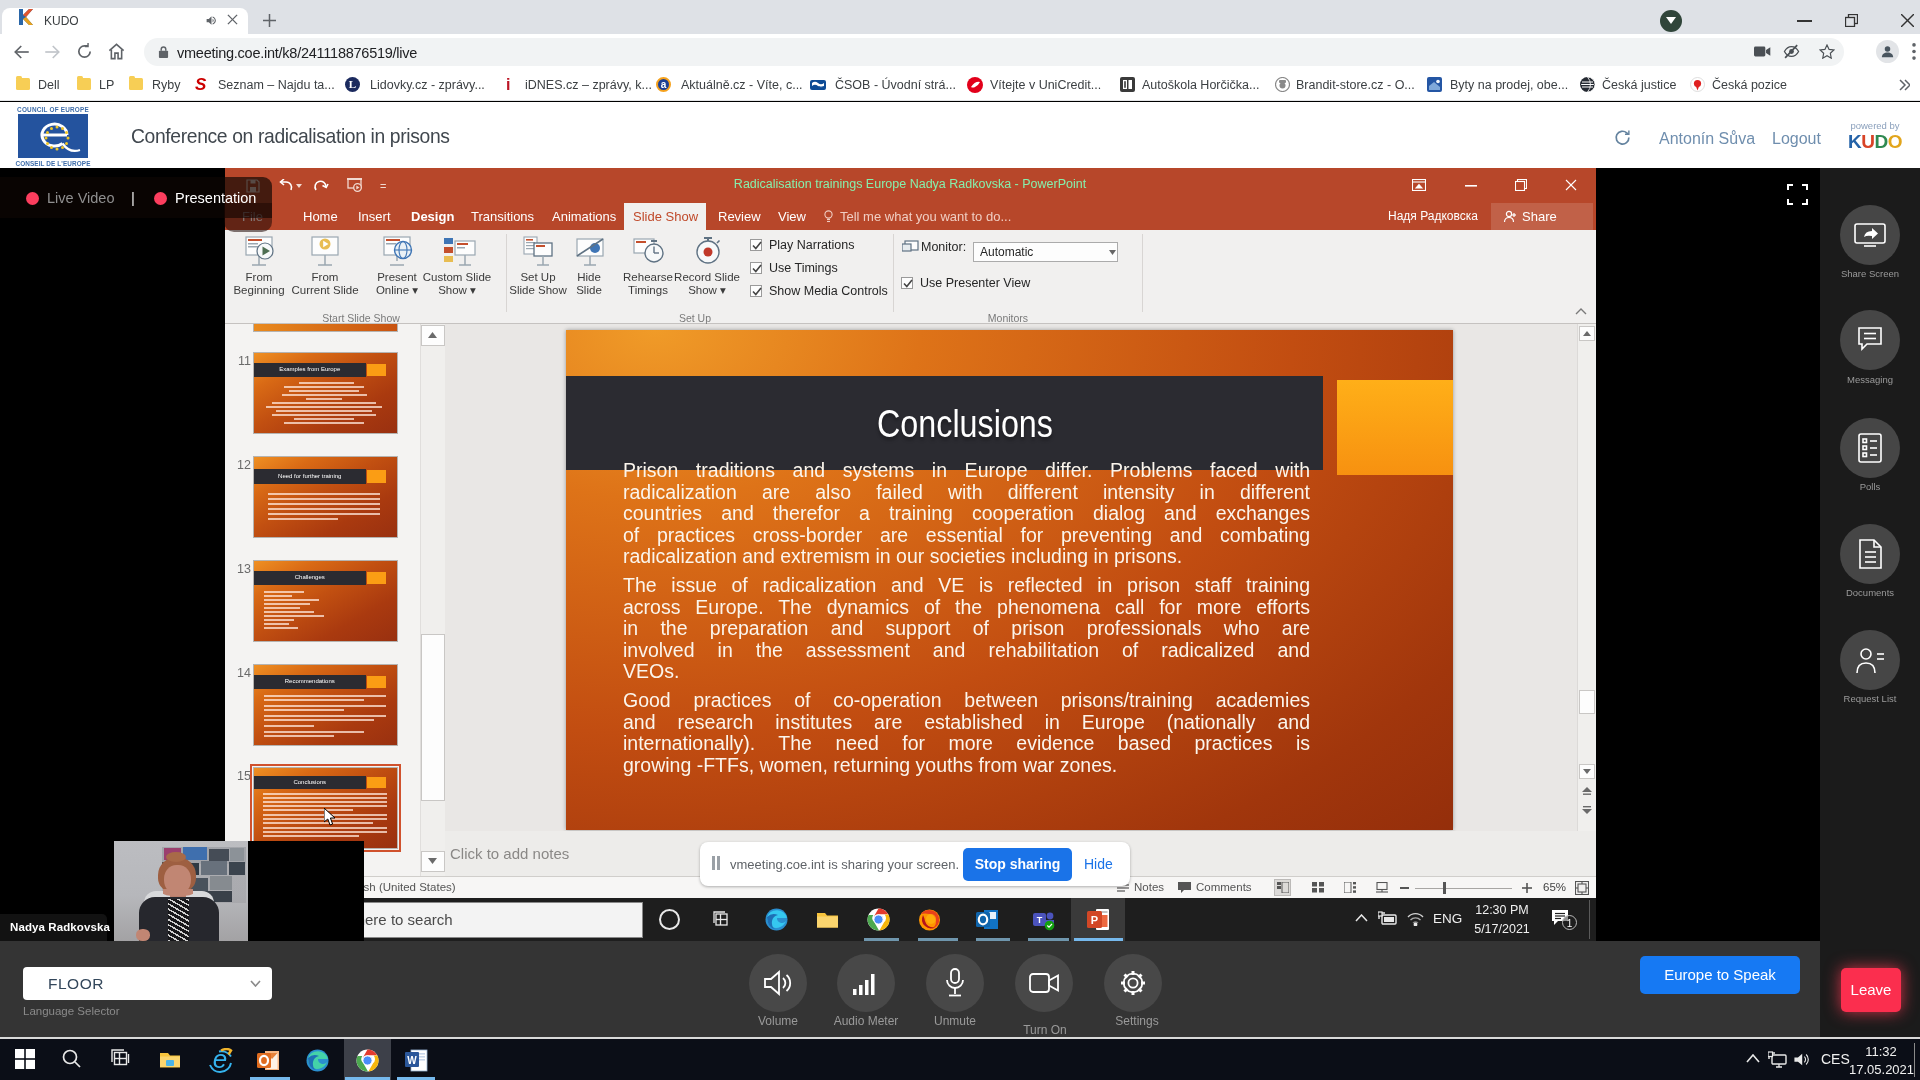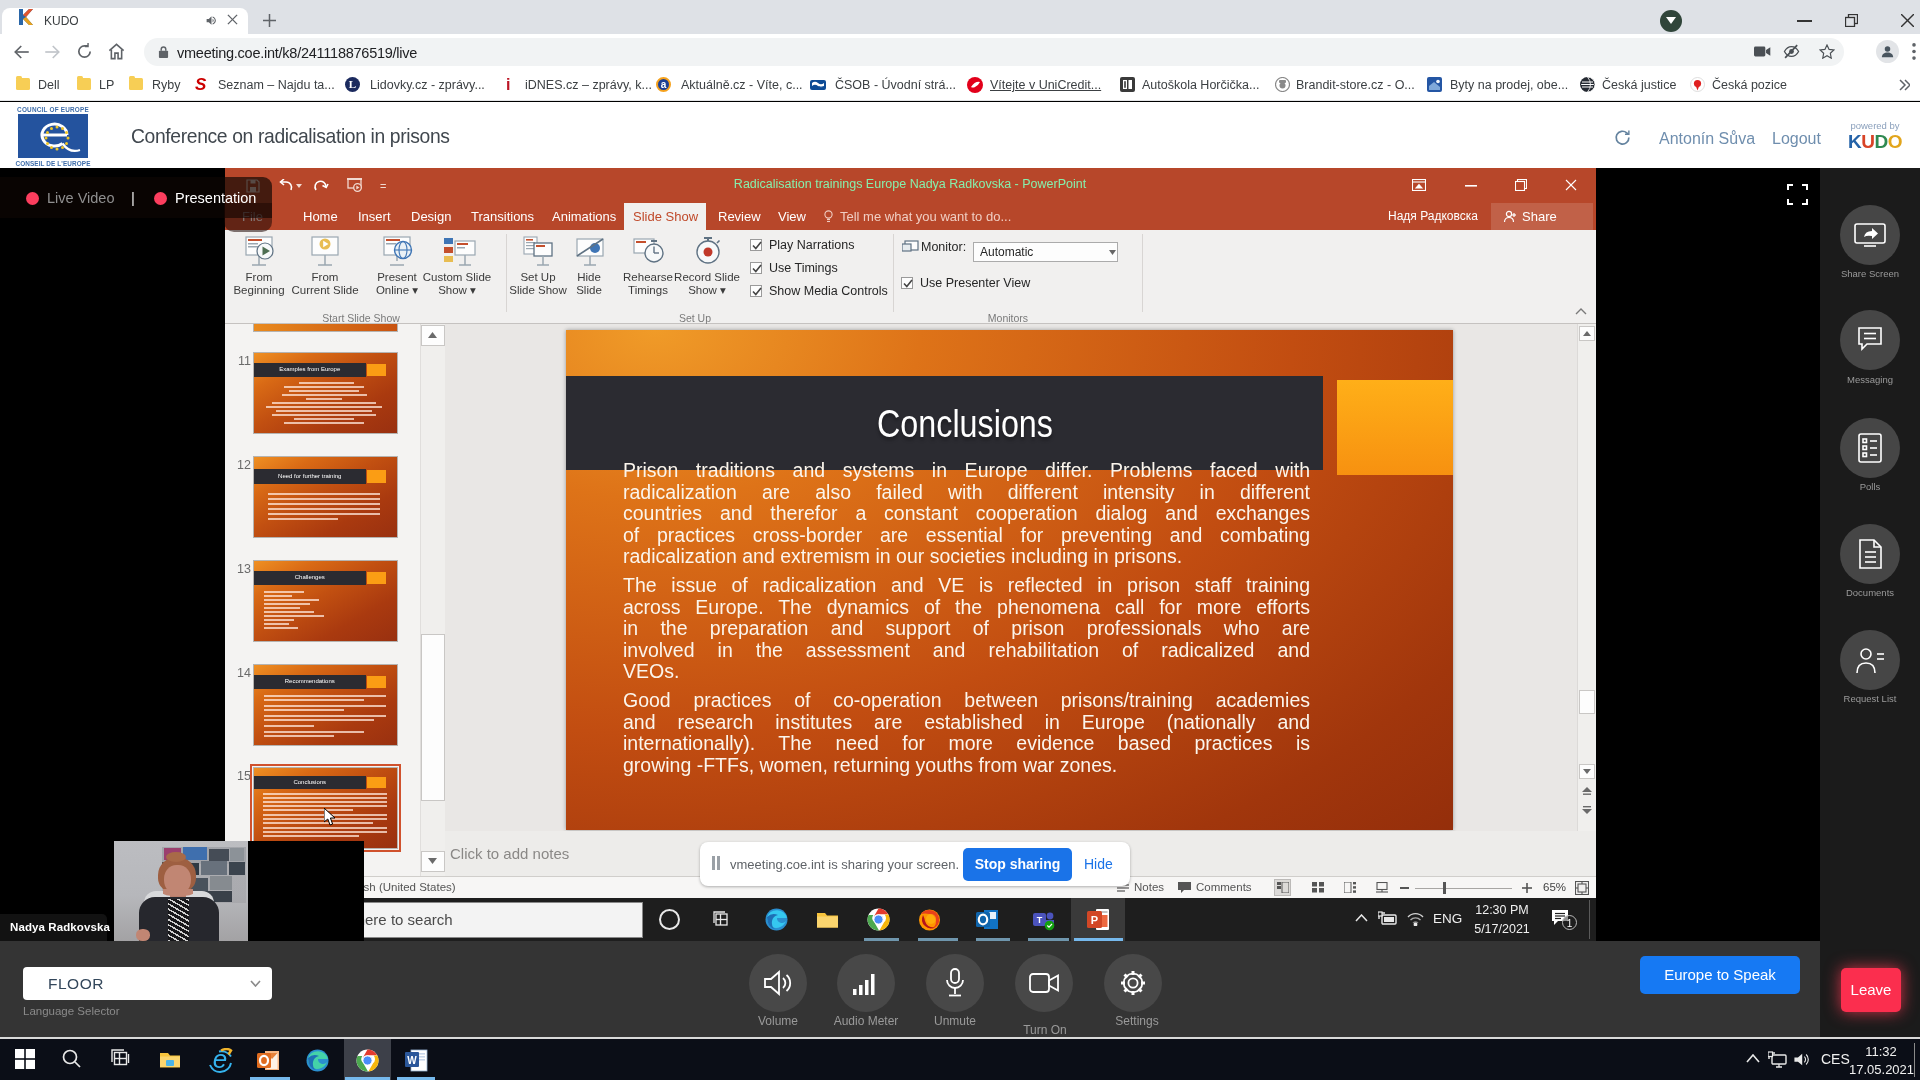--- a/index.html
+++ b/index.html
@@ -138,21 +138,21 @@
     <svg class="bmi" style="left:810px;" width="16" height="16" viewBox="0 0 16 16">
         <rect width="16" height="10" y="3" rx="2" fill="#0e4c96"></rect>
         <path d="M2 6 q3 -2.5 6 0 t6 0 v3 q-3 2.5 -6 0 t-6 0z" fill="#fff"></path>
         <text x="8" y="12.5" font-size="4.5" fill="#0e4c96" text-anchor="middle" font-weight="bold">CSOB</text>
       </svg>
     <div class="bmt" style="left:835px;">ČSOB - Úvodní strá...</div>
     <svg class="bmi" style="left:967px;" width="16" height="16" viewBox="0 0 16 16">
         <circle cx="8" cy="8" r="8" fill="#e2001a"></circle>
         <path d="M4 10 q4 -6 9 -5 q-2 4 -5 5 q-2 1 -4 0z" fill="#fff"></path>
       </svg>
-    <div class="bmt" style="left:990px;text-decoration:underline;">Vítejte v UniCredit...</div>
+    <div class="bmt" style="left:990px;">Vítejte v UniCredit...</div>
     <svg class="bmi" style="left:1120px;" width="15" height="15" viewBox="0 0 15 15">
         <rect width="15" height="15" rx="2" fill="#3a3a3a"></rect>
         <rect x="3" y="3" width="4" height="9" fill="#fff"></rect>
         <rect x="8.5" y="3" width="3.5" height="9" fill="#fff"></rect>
         <rect x="4.2" y="4.2" width="1.6" height="6.6" fill="#3a3a3a"></rect>
       </svg>
     <div class="bmt" style="left:1142px;">Autoškola Horčička...</div>
     <svg class="bmi" style="left:1275px;" width="15" height="15" viewBox="0 0 15 15">
         <circle cx="7.5" cy="7.5" r="7" fill="none" stroke="#8a8a8a" stroke-width="1.2"></circle>
         <circle cx="7.5" cy="8.5" r="3" fill="#8a8a8a"></circle>
@@ -272,21 +272,21 @@
           <line x1="1" y1="1" x2="11" y2="11"></line>
             <line x1="11" y1="1" x2="1" y2="11"></line>
         </svg>
       </div>
 
       <div class="abs" id="ppt-tabs" style="left:0;top:35px;width:1371px;height:27px;background:#b7472a;">
         <style>.ptab{position:absolute;top:6px;font-size:13px;color:#fff;white-space:nowrap;}</style>
         <div class="ptab" style="left:17px;">File</div>
         <div class="ptab" style="left:78px;">Home</div>
         <div class="ptab" style="left:133px;">Insert</div>
-        <div class="ptab" style="left:186px;">Design</div>
+        <div class="ptab" style="left:186px;font-weight:bold;">Design</div>
         <div class="ptab" style="left:246px;">Transitions</div>
         <div class="ptab" style="left:327px;">Animations</div>
         <div class="abs" style="left:399px;top:0;width:82px;height:27px;background:#f1f0ef;"></div>
         <div class="ptab" style="left:408px;color:#c04a2b;">Slide Show</div>
         <div class="ptab" style="left:493px;">Review</div>
         <div class="ptab" style="left:553px;">View</div>
         <svg class="abs" style="left:598px;top:7px;" width="11" height="14" viewBox="0 0 11 14" fill="none" stroke="#f0cdc2" stroke-width="1.1">
           <circle cx="5.5" cy="4.5" r="3.6"></circle>
             <line x1="4" y1="9.5" x2="7" y2="9.5"></line>
             <line x1="4" y1="11.5" x2="7" y2="11.5"></line>
@@ -569,21 +569,21 @@
           <div class="abs" style="left:0;top:73px;width:798px;text-align:center;font-size:38px;color:#fff;font-weight:400;transform:scaleX(0.85);transform-origin:399px 0;text-shadow:0 3px 4px rgba(0,0,0,0.35);">Conclusions</div>
 
           <div class="abs" id="slidebody" style="left:57px;top:130px;width:687px;font-size:19.5px;color:#fbf5ec;">
             <style>
               .jl { text-align:justify; text-align-last:justify; height:21.5px; line-height:21.5px; white-space:nowrap; }
               .jend { text-align:left; height:21.5px; line-height:21.5px; }
               .pgap { height:7.5px; }
             </style>
             <div class="jl">Prison traditions and systems in Europe differ. Problems faced with</div>
             <div class="jl">radicalization are also failed with different intensity in different</div>
-            <div class="jl">countries and therefor a constant cooperation dialog and exchanges</div>
+            <div class="jl">countries and therefor a training cooperation dialog and exchanges</div>
             <div class="jl">of practices cross-border are essential for preventing and combating</div>
             <div class="jend">radicalization and extremism in our societies including in prisons.</div>
             <div class="pgap"></div>
             <div class="jl">The issue of radicalization and VE is reflected in prison staff training</div>
             <div class="jl">across Europe. The dynamics of the phenomena call for more efforts</div>
             <div class="jl">in the preparation and support of prison professionals who are</div>
             <div class="jl">involved in the assessment and rehabilitation of radicalized and</div>
             <div class="jend">VEOs.</div>
             <div class="pgap"></div>
             <div class="jl">Good practices of co-operation between prisons/training academies</div>

